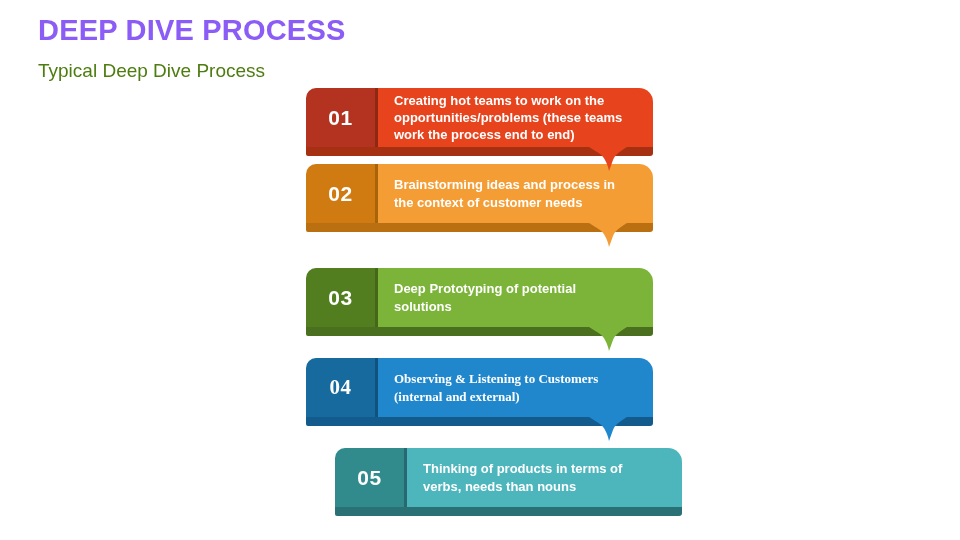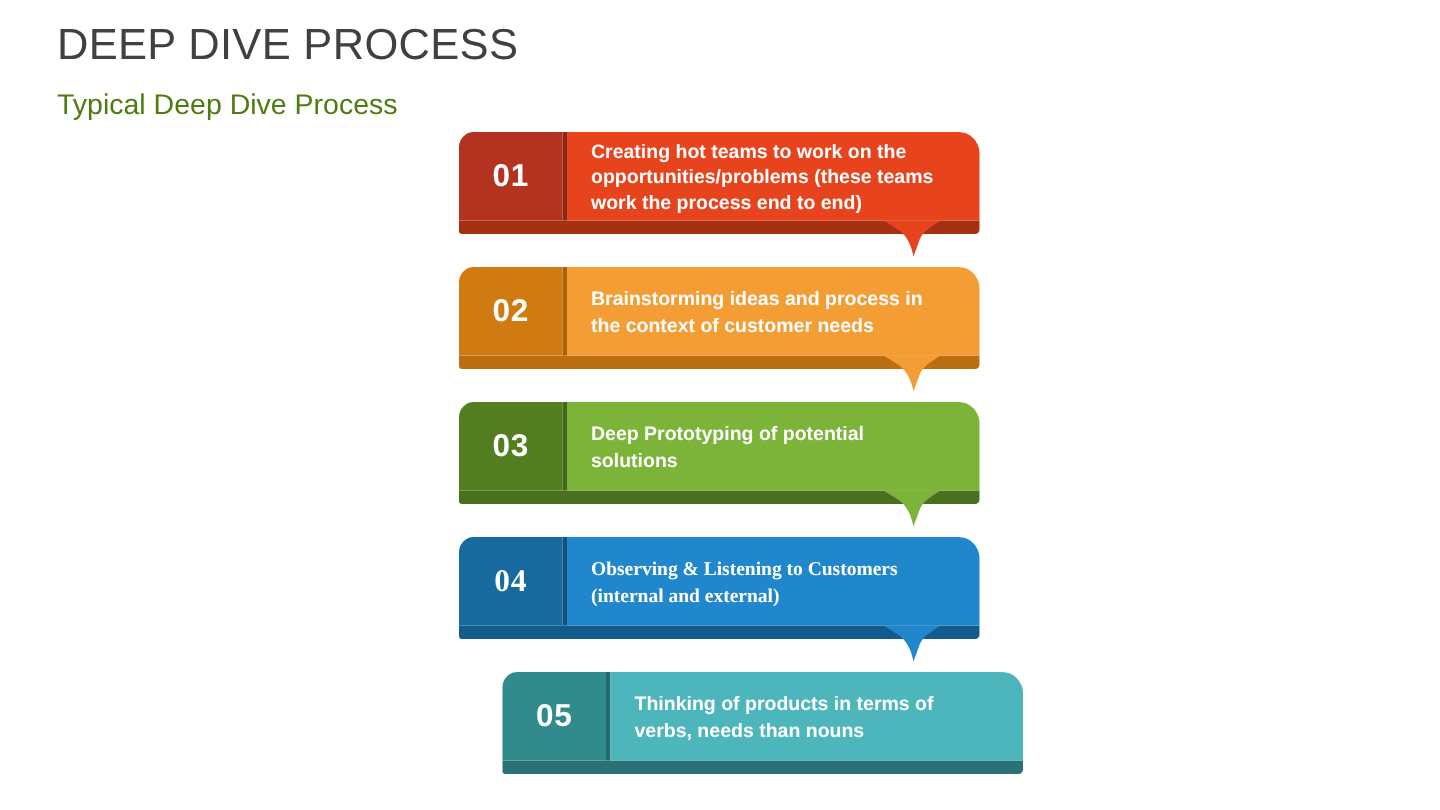--- a/index.html
+++ b/index.html
@@ -11,22 +11,22 @@
   }
   .slide {
     position: relative;
     width: 960px; height: 540px;
     background: #ffffff;
   }
   .title {
     position: absolute;
     left: 38px; top: 14px;
     font-size: 29px;
-    font-weight: 400;
-    color: #404040;
+    font-weight: 700;
+    color: #8b5cf6;
     letter-spacing: 0.2px;
   }
   .subtitle {
     position: absolute;
     left: 38px; top: 60px;
     font-size: 19px;
     font-weight: 400;
     color: #4d7c0f;
   }
   .banner {
@@ -82,21 +82,21 @@
     border-radius: 0 0 3px 2px;
   }
   .banner .tail {
     position: absolute;
     left: 282px; top: 59px;
     width: 40px; height: 24px;
     color: var(--body);
     z-index: 2;
   }
   .pos-1 { top: 88px; }
-  .pos-2 { top: 178px; }
+  .pos-2 { top: 164px; }
   .pos-3 { top: 268px; }
   .pos-4 { top: 358px; font-family: Liberation Serif, serif; }
   .pos-5 { top: 448px; margin-left: 29px; }
 </style>
 </head>
 <body>
 
 <div class="slide">
   <div class="title">DEEP DIVE PROCESS</div>
   <div class="subtitle">Typical Deep Dive Process</div>

